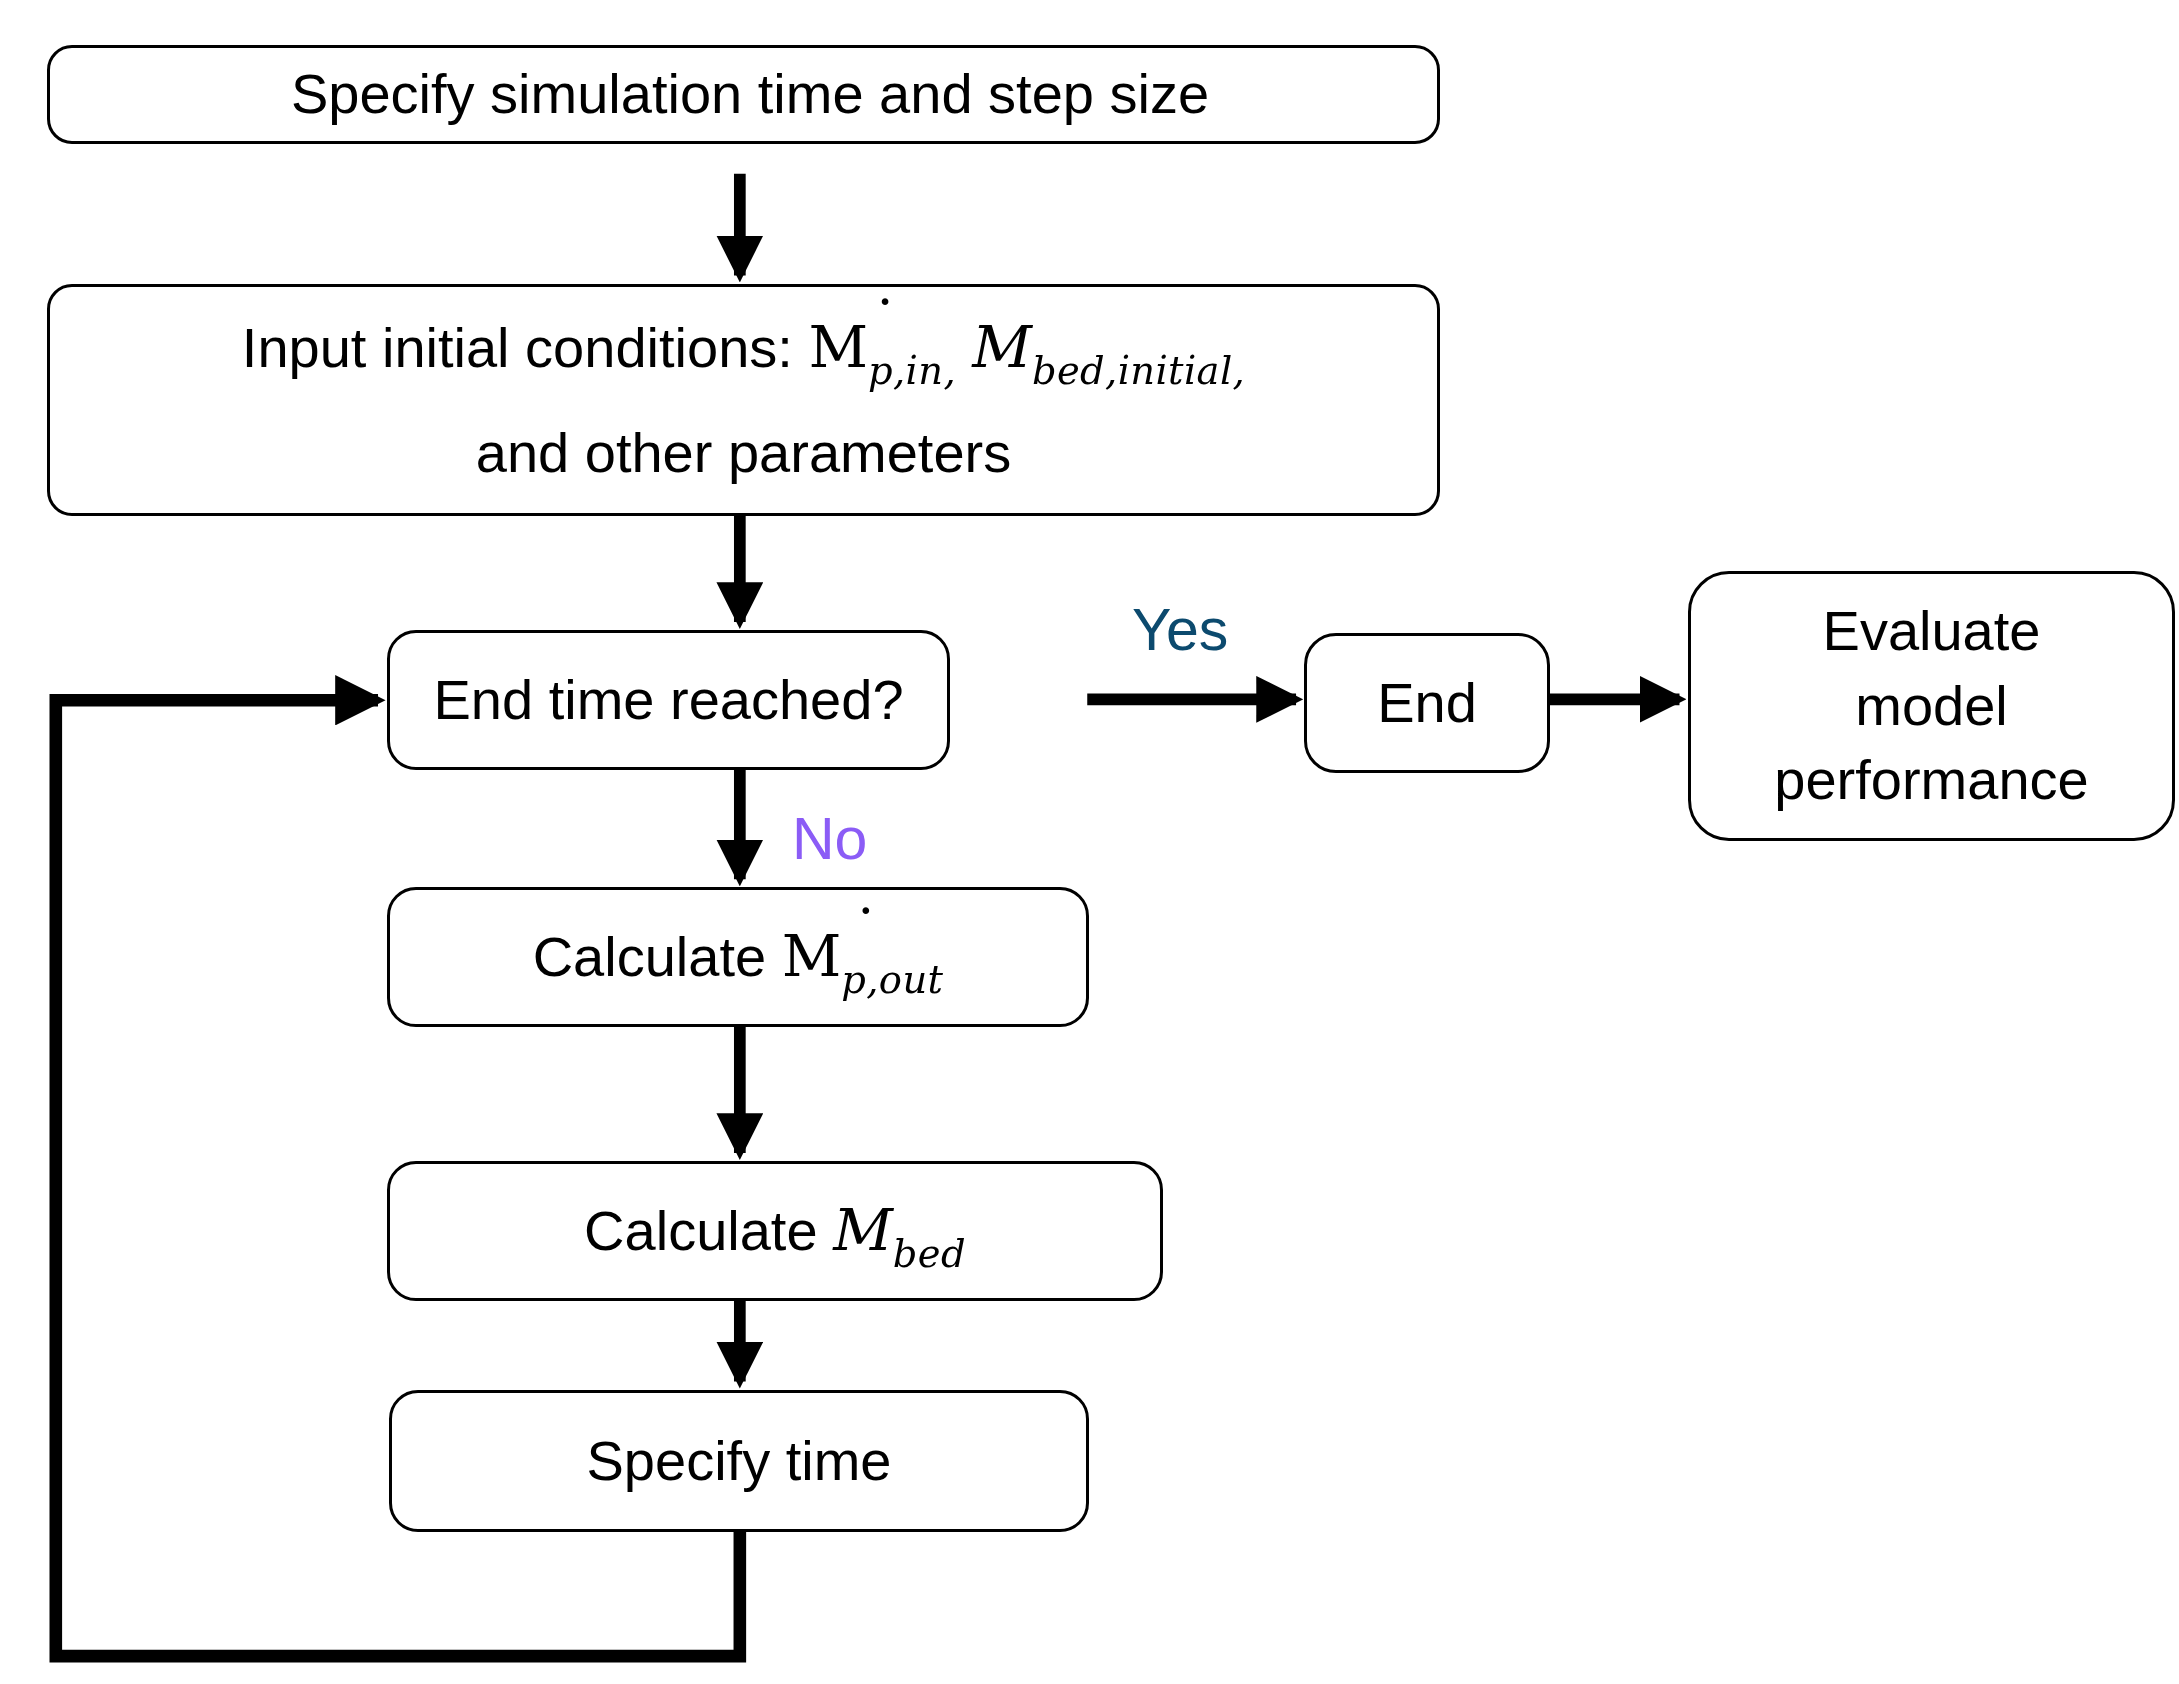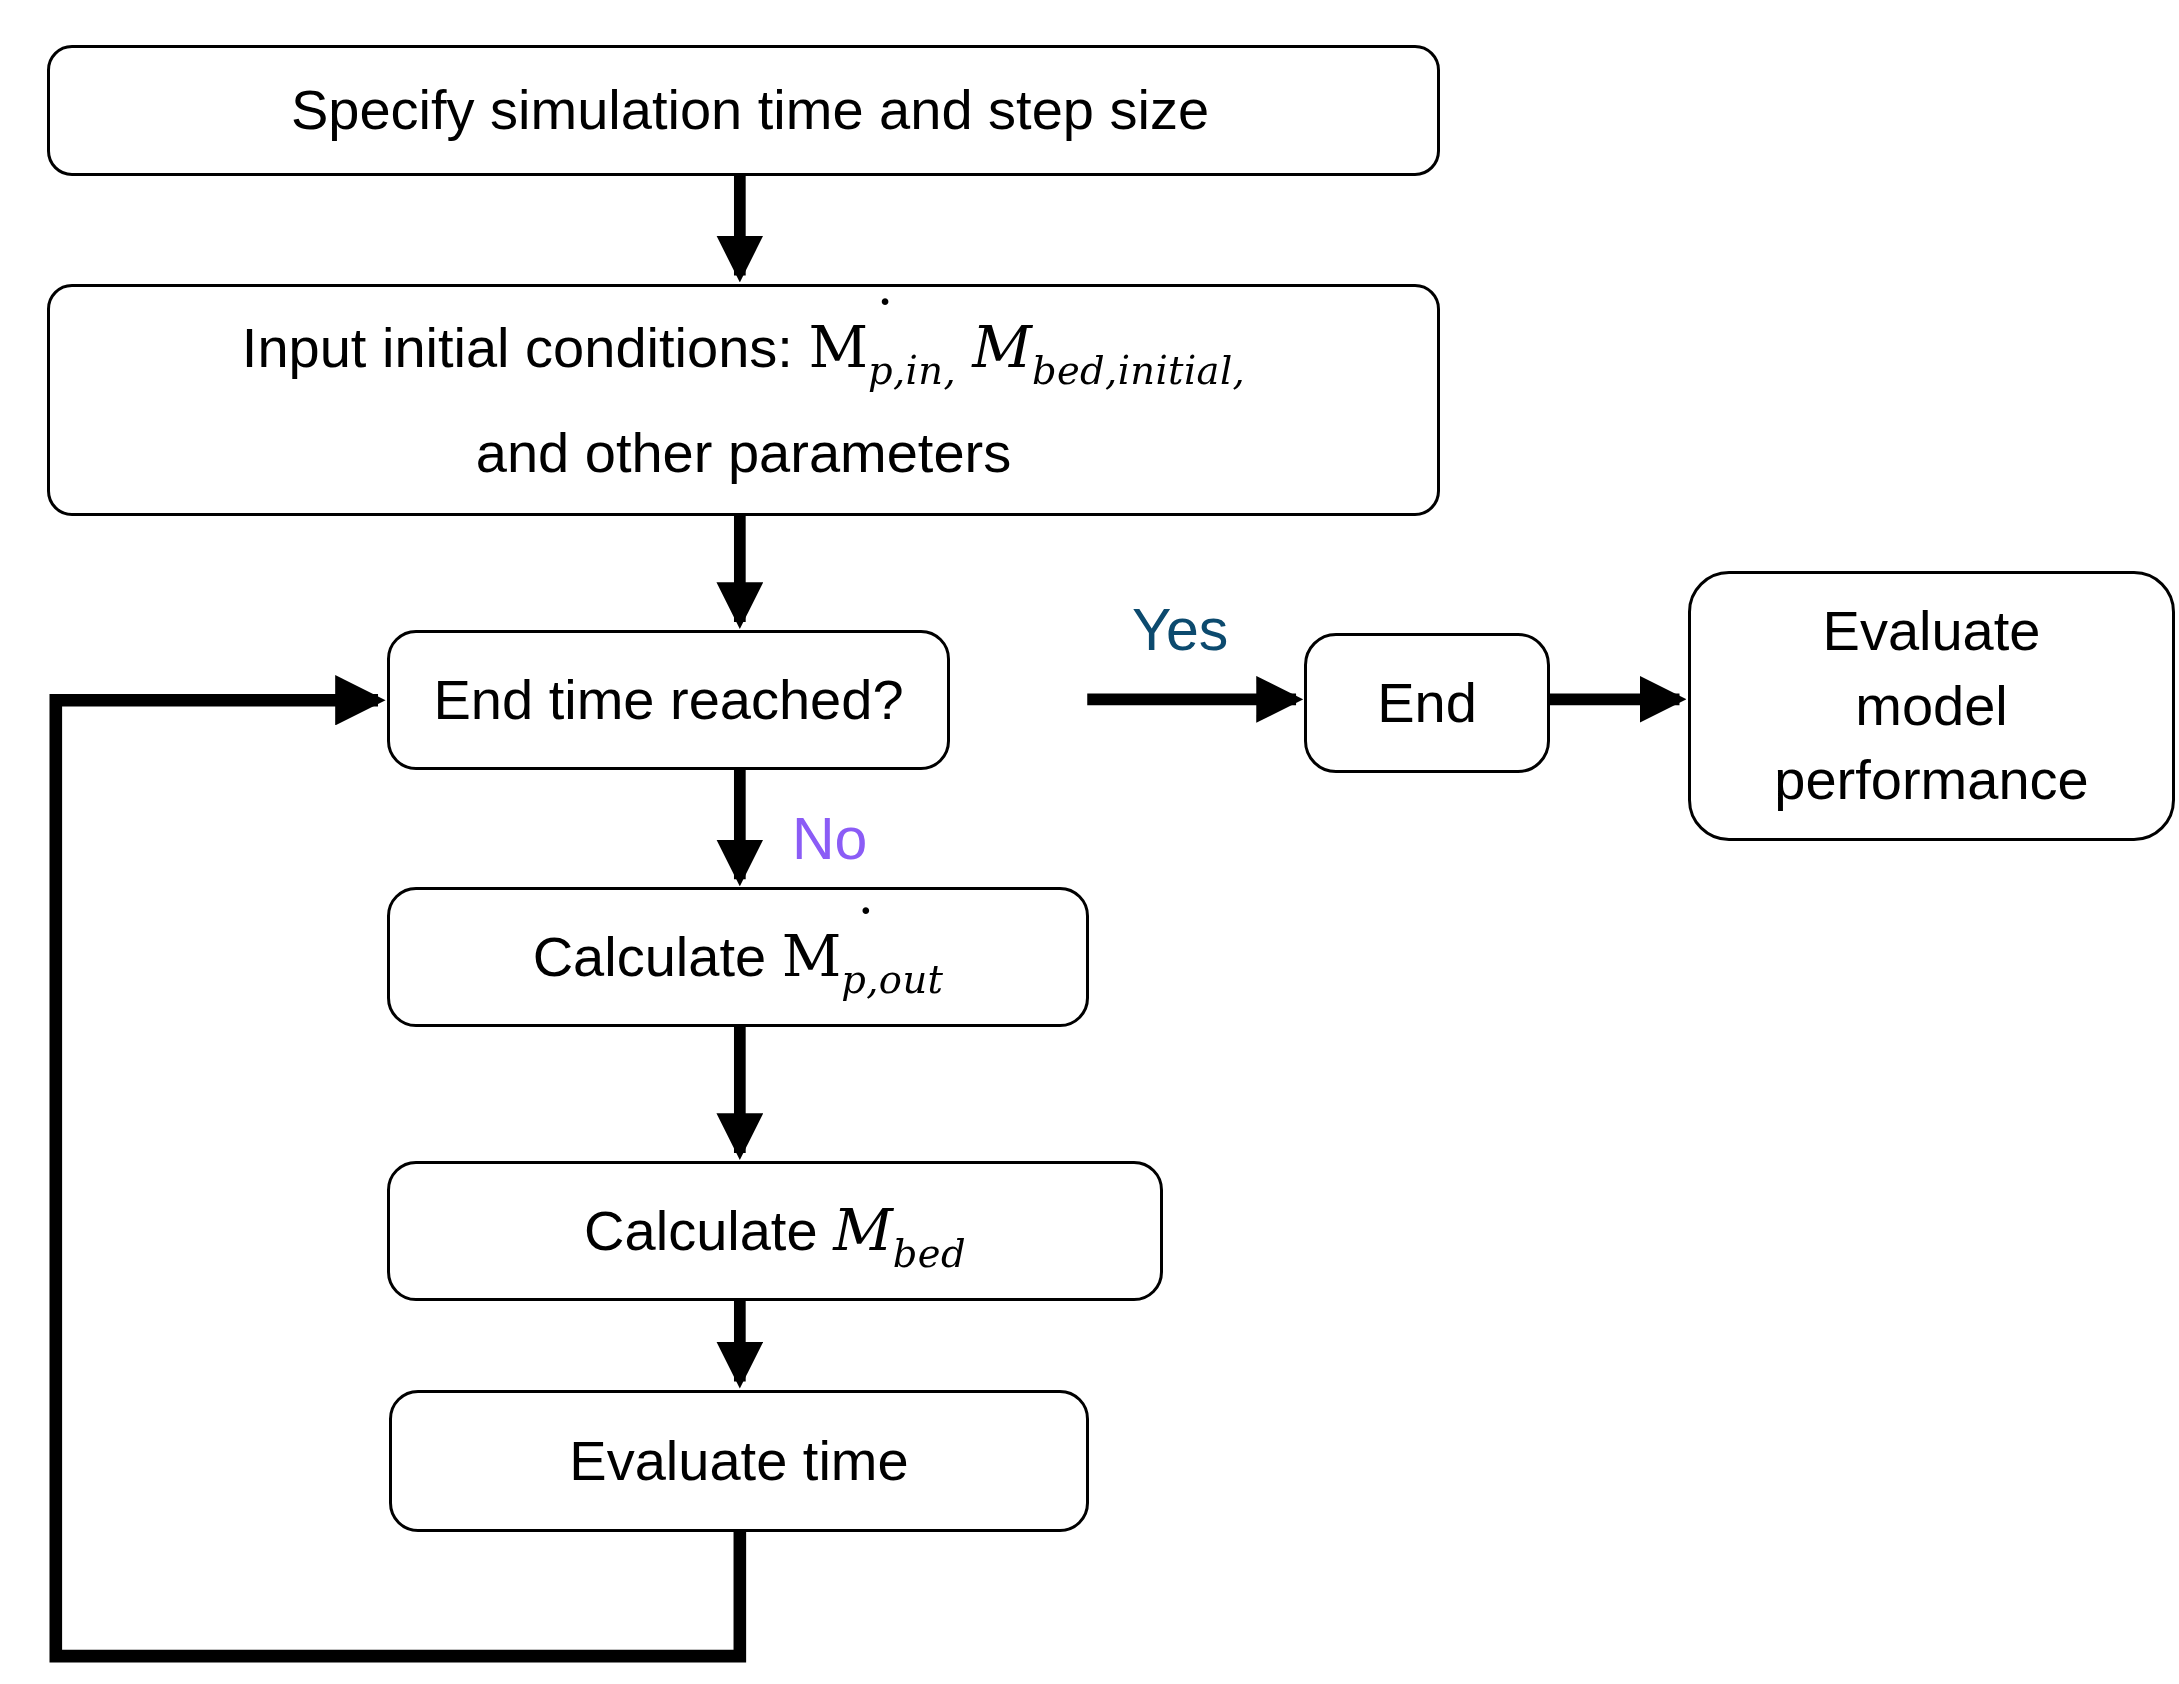--- a/index.html
+++ b/index.html
@@ -59,21 +59,21 @@
     <path class="conn" d="M822,193 V306"></path>
     <path class="conn" d="M822,571 V691"></path>
     <path class="conn" d="M1208,777 H1440"></path>
     <path class="conn" d="M1720,777 H1866"></path>
     <path class="conn" d="M822,853 V977"></path>
     <path class="conn" d="M822,1140 V1281"></path>
     <path class="conn" d="M822,1443 V1535"></path>
     <path class="conn loop" d="M822,1700 V1840 H62 V778 H420"></path>
   </svg>
 
-  <div class="node" style="left:47px;top:45px;width:1393px;height:131px;padding-left:13px;">
+  <div class="node" style="left:47px;top:45px;width:1393px;height:99px;padding-left:13px;">
     <div class="nline">Specify simulation time and step size</div>
   </div>
 
   <div class="node" style="left:47px;top:284px;width:1393px;height:232px;row-gap:46px;">
     <div class="nline">
       <span>Input initial conditions: </span><span class="mvar up"><span class="mdot">˙</span><span class="mbase">M</span><sub>p,in,</sub></span><span class="mvar it sep"><span class="mbase">M</span><sub>bed,initial,</sub></span>
     </div>
     <div class="nline">and other parameters</div>
   </div>
 
@@ -101,17 +101,17 @@
     </div>
   </div>
 
   <div class="node" style="left:387px;top:1161px;width:776px;height:140px;border-radius:29px;">
     <div class="nline">
       <span>Calculate </span><span class="mvar it"><span class="mbase">M</span><sub>bed</sub></span>
     </div>
   </div>
 
   <div class="node" style="left:389px;top:1390px;width:700px;height:142px;border-radius:29px;">
-    <div class="nline">Evaluate time</div>
+    <div class="nline">Specify time</div>
   </div>
 
 </div>
 
 
 </body></html>

